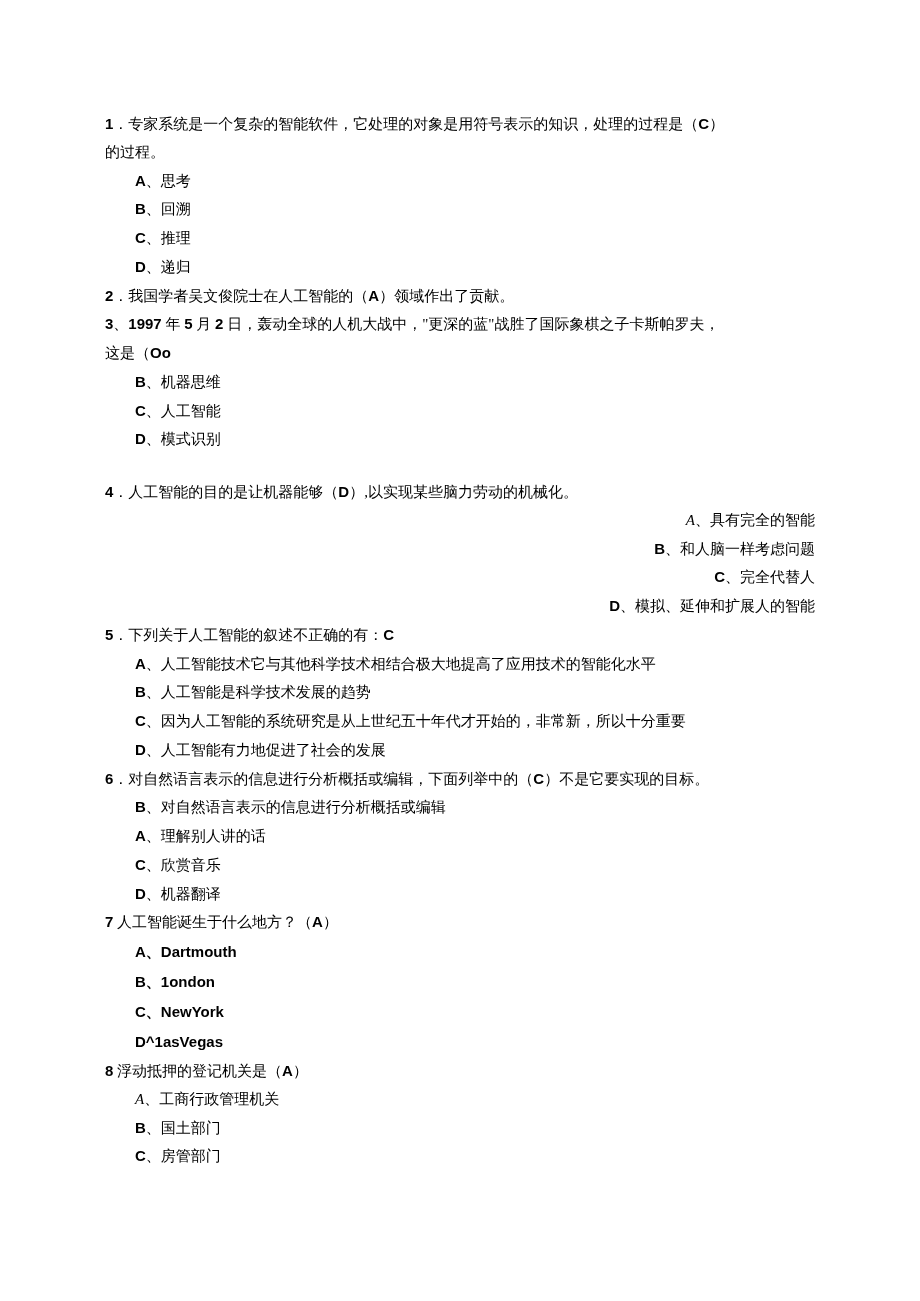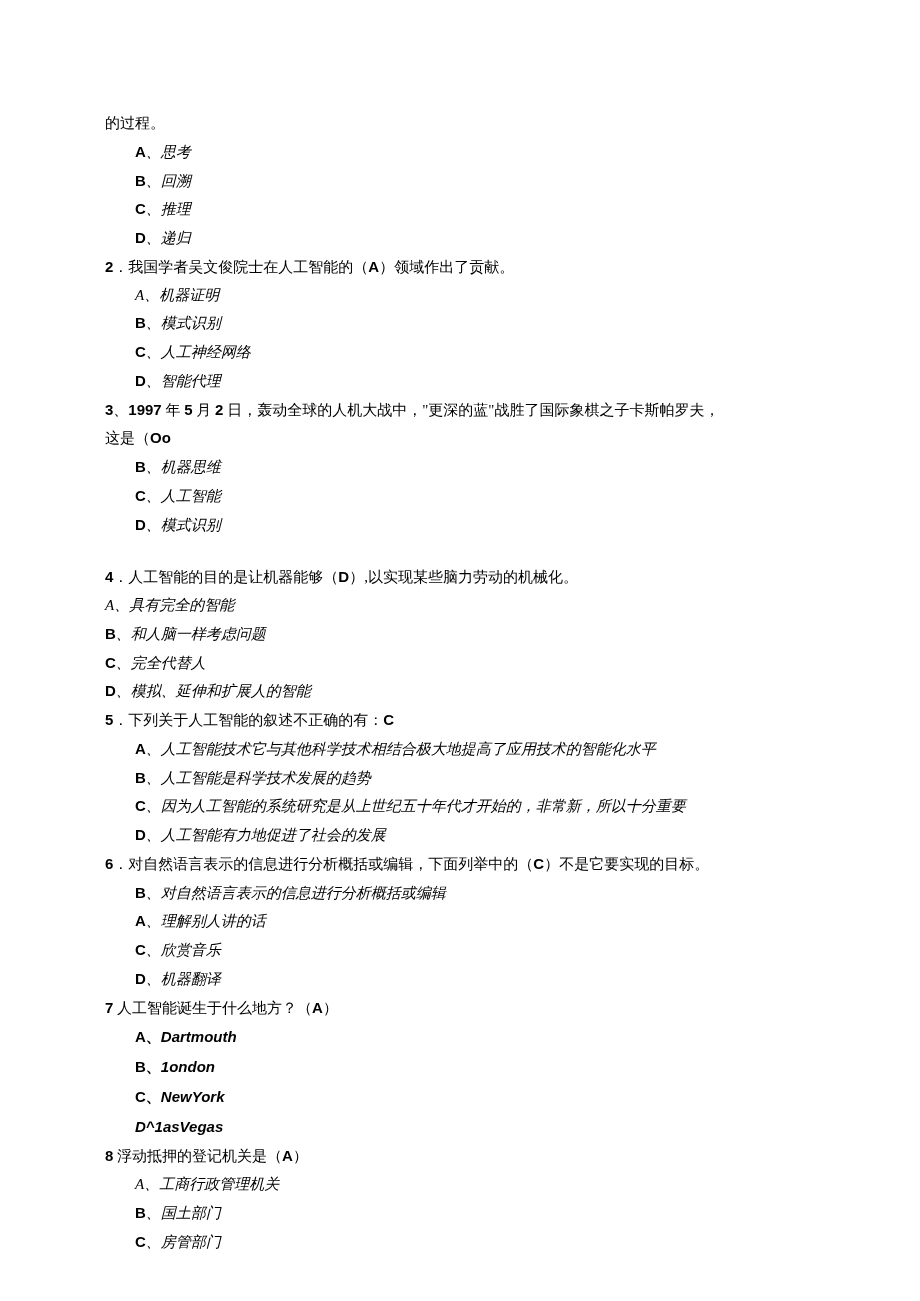--- a/index.html
+++ b/index.html
@@ -20,67 +20,64 @@
   }
   .q-stem {
   }
   .q-stem-cont {
   }
   .options {
     padding-left: 2em;
   }
   .options-flush {
     padding-left: 0;
+    text-align: right;
   }
   .opt {
   }
   .opt .letter {
     display: inline;
   }
   .opt .text {
     display: inline;
-    font-style: italic;
   }
   .bold {
     font-weight: bold;
     font-family: Arial, "Microsoft YaHei", sans-serif;
   }
   .num {
     font-weight: bold;
     font-family: Arial, sans-serif;
   }
   .serif-italic {
     font-style: italic;
     font-family: "Times New Roman", serif;
   }
 </style>
 </head>
 <body>
 
 <div class="page">
 
   <div class="q-block">
+    <div class="q-stem">
+      <span class="num">1</span><span>．专家系统是一个复杂的智能软件，它处理的对象是用符号表示的知识，处理的过程是（</span><span class="bold">C</span><span>）</span>
+    </div>
     <div class="q-stem-cont">的过程。</div>
     <div class="options">
       <div class="opt"><span class="bold letter">A</span><span class="text">、思考</span></div>
       <div class="opt"><span class="bold letter">B</span><span class="text">、回溯</span></div>
       <div class="opt"><span class="bold letter">C</span><span class="text">、推理</span></div>
       <div class="opt"><span class="bold letter">D</span><span class="text">、递归</span></div>
     </div>
   </div>
 
   <div class="q-block">
     <div class="q-stem">
       <span class="num">2</span><span>．我国学者吴文俊院士在人工智能的（</span><span class="bold">A</span><span>）领域作出了贡献。</span>
-    </div>
-    <div class="options">
-      <div class="opt"><span class="serif-italic letter">A</span><span class="text">、机器证明</span></div>
-      <div class="opt"><span class="bold letter">B</span><span class="text">、模式识别</span></div>
-      <div class="opt"><span class="bold letter">C</span><span class="text">、人工神经网络</span></div>
-      <div class="opt"><span class="bold letter">D</span><span class="text">、智能代理</span></div>
     </div>
   </div>
 
   <div class="q-block">
     <div class="q-stem">
       <span class="num">3</span><span>、</span><span class="bold">1997</span><span> 年 </span><span class="bold">5</span><span> 月 </span><span class="bold">2</span><span> 日，轰动全球的人机大战中，"更深的蓝"战胜了国际象棋之子卡斯帕罗夫，</span>
     </div>
     <div class="q-stem-cont">
       <span>这是（</span><span class="bold">Oo</span>
     </div>

